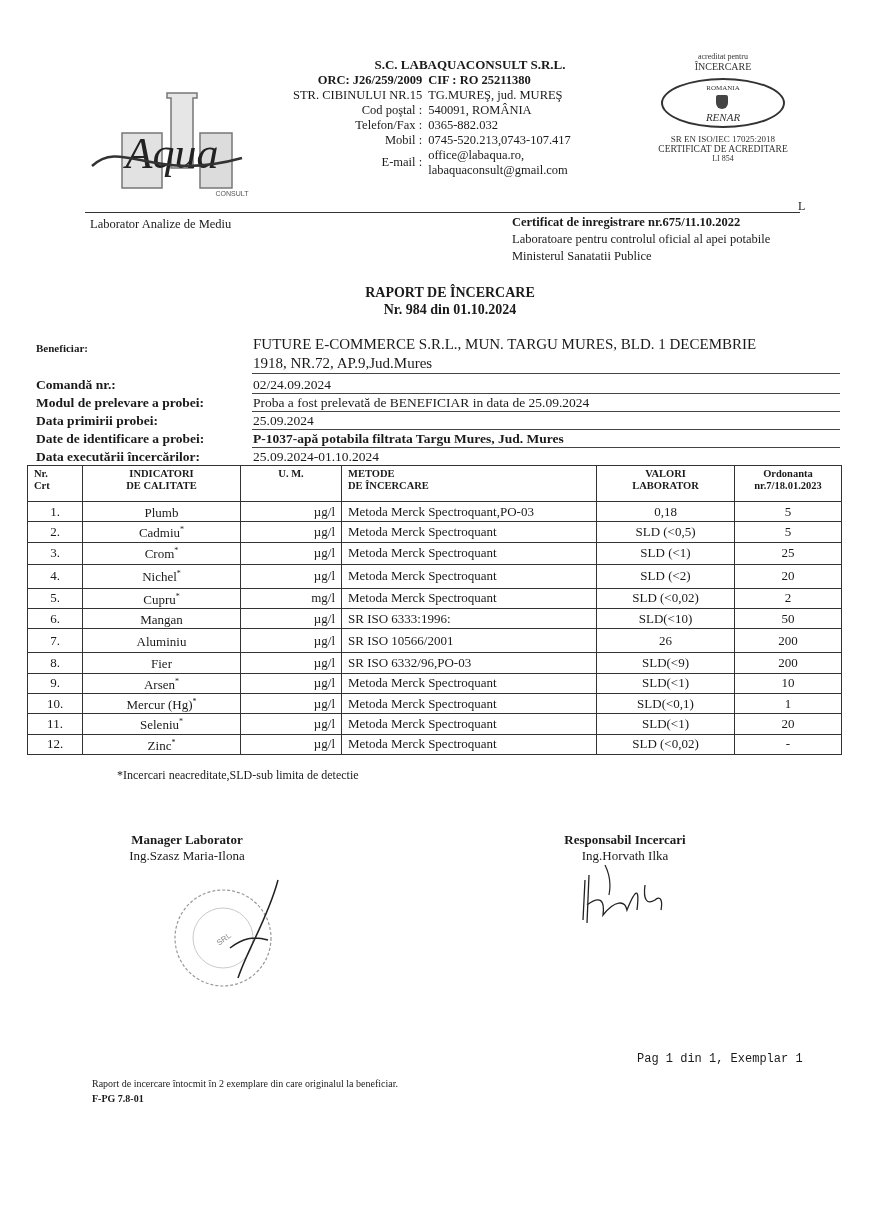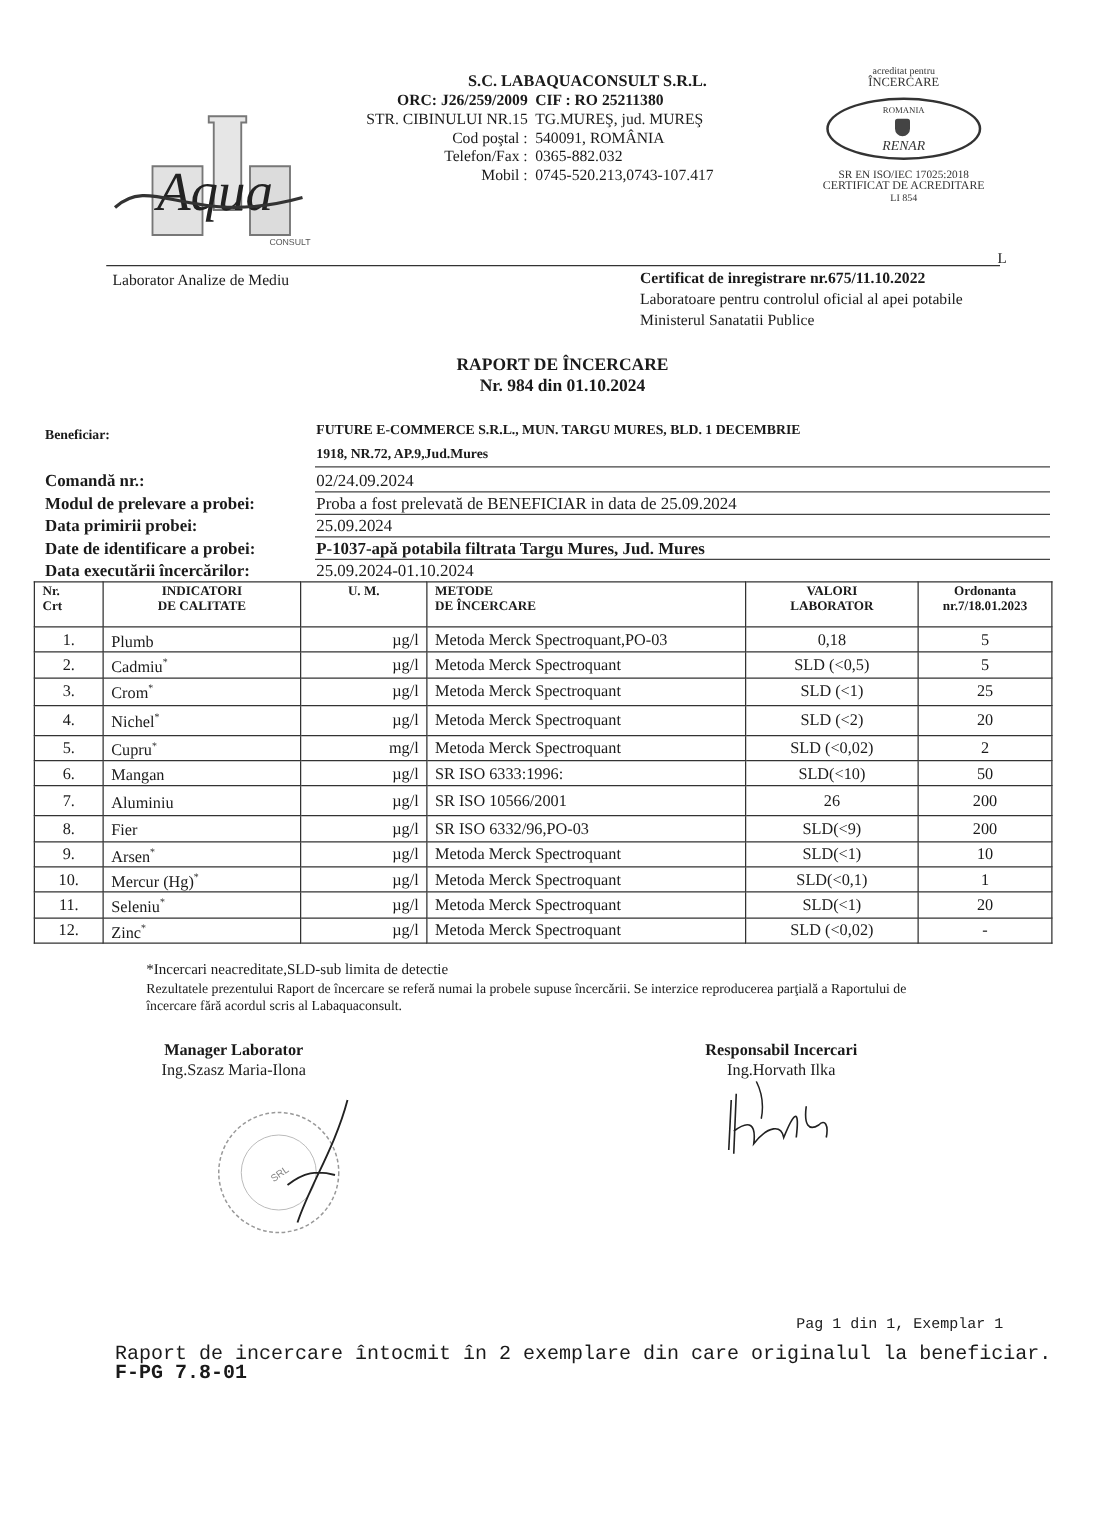--- a/index.html
+++ b/index.html
@@ -19,47 +19,47 @@
   .accred .oval .t1 { position:absolute; top:4px; left:0; right:0; font-size:7px; }
   .accred .oval .shield { position:absolute; top:15px; left:53px; width:12px; height:14px; background:#444; border-radius:2px 2px 6px 6px; }
   .accred .oval .t2 { position:absolute; bottom:3px; left:0; right:0; font-size:11px; font-style:italic; }
   .hr1 { left:85px; top:212px; width:715px; border-top:1px solid #333; }
   .hrL { left:798px; top:199px; font-size:12px; }
   .lab-left { left:90px; top:217px; font-size:12.5px; }
   .cert { left:512px; top:214px; font-size:12.5px; line-height:17px; }
   .report-title { left:0; width:900px; top:284px; text-align:center; font-weight:bold; font-size:14px; line-height:17px; }
   
   .benef-label { left:36px; top:342px; font-size:11px; font-weight:bold; }
-  .benef-val { left:253px; top:335px; width:560px; font-size:11px; font-weight:bold; line-height:19px; }
+  .benef-val { left:253px; top:335px; width:560px; font-size:15px; font-weight:normal; line-height:19px; }
   .info { left:36px; font-size:13.5px; }
   .info .k { position:absolute; left:0; width:215px; font-weight:bold; white-space:nowrap; }
   .info .v { position:absolute; left:217px; white-space:nowrap; }
   .uline { position:absolute; left:252px; width:588px; border-top:1px solid #444; }
   
   .results { position:absolute; left:27px; top:465px; border-collapse:collapse; font-size:13px; }
   .results th, .results td { border:1px solid #333; padding:0 6px; }
   .results th { font-size:10.5px; font-weight:bold; vertical-align:top; line-height:12px; padding-top:2px; height:33px;margin-top:44px; }
   .results td { height:17px; line-height:16px; }
   .c1 { width:42px; text-align:center; }
-  .c2 { width:145px; text-align:left; }
+  .c2 { width:145px; text-align:center; }
   .c3 { width:88px; text-align:right; }
   .c4 { width:242px; text-align:left; }
   .c5 { width:125px; text-align:center; }
   .c6 { width:94px; text-align:center; }
   th.c1, th.c2 { text-align:left; }
   th.c2 { text-align:center; }
   th.c3 { text-align:center; }
   sup { font-size:8px; }
   .notes { left:117px; top:768px; font-size:11px; line-height:14px; width:680px; }
   .notes .n1 { font-size:12px; }
   .sig-left { left:112px; top:832px; text-align:center; font-size:13px; line-height:16px; width:150px; }
   .sig-right { left:545px; top:832px; text-align:center; font-size:13px; line-height:16px; width:160px; }
   .stamp { left:168px; top:878px; width:118px; height:112px; }
   .signature2 { left:575px; top:865px; width:100px; height:70px; }
-  .footer-left { left:92px; top:1076px; font-size:16px; line-height:15px;font-family:Liberation Mono, monospace; }
+  .footer-left { left:92px; top:1076px; font-size:10px; line-height:15px; }
   .footer-right { left:637px; top:1052px; font-size:12px;font-family:Liberation Mono, monospace; }
 </style>
 </head>
 <body>
 
 <div class="abs logo">
   <svg width="180" height="115" viewBox="0 0 180 115">
     <g fill="none" stroke="#777" stroke-width="1.5">
       <path d="M85 5 h30 v5 h-4 v70 h-22 v-70 h-4 z" fill="#e6e6e6"></path>
       <path d="M40 45 h40 v55 h-40 z" fill="#e2e2e2"></path>
@@ -88,20 +88,27 @@
           <td>540091, ROMÂNIA</td>
         </tr>
     <tr>
           <td class="k">Telefon/Fax :</td>
           <td>0365-882.032</td>
         </tr>
     <tr>
           <td class="k">Mobil :</td>
           <td>0745-520.213,0743-107.417</td>
         </tr>
+    <tr>
+          <td class="k" style="vertical-align:middle">E-mail :</td>
+        <td>
+            <div>office@labaqua.ro,</div>
+            <div>labaquaconsult@gmail.com</div>
+          </td>
+        </tr>
   </tbody>
     </table>
 </div>
 
 <div class="abs accred">
   <div style="font-size:8px;">acreditat pentru</div>
   <div style="font-size:10px;">ÎNCERCARE</div>
   <div class="oval">
     <div class="t1">ROMANIA</div>
     <div class="shield"></div>
@@ -281,21 +288,20 @@
         <td class="c3">µg/l</td>
         <td class="c4">Metoda Merck Spectroquant</td>
         <td class="c5">SLD (&lt;0,02)</td>
         <td class="c6">-</td>
       </tr>
   </tbody>
 </table>
 
 <div class="abs notes">
   <div class="n1">*Incercari neacreditate,SLD-sub limita de detectie</div>
-  <div style="margin-top:2px; width:650px;">Rezultatele prezentului Raport de încercare se referă numai la probele supuse încercării. Se interzice reproducerea parţială a Raportului de încercare fără acordul scris al  Labaquaconsult.</div>
 </div>
 
 <div class="abs sig-left">
   <div class="b">Manager Laborator</div>
   <div>Ing.Szasz Maria-Ilona</div>
 </div>
 <div class="abs stamp">
   <svg width="118" height="112" viewBox="0 0 118 112">
     <circle cx="55" cy="60" r="48" fill="none" stroke="#999" stroke-width="1.2" stroke-dasharray="3 2"></circle>
     <circle cx="55" cy="60" r="30" fill="none" stroke="#bbb" stroke-width="0.8"></circle>

